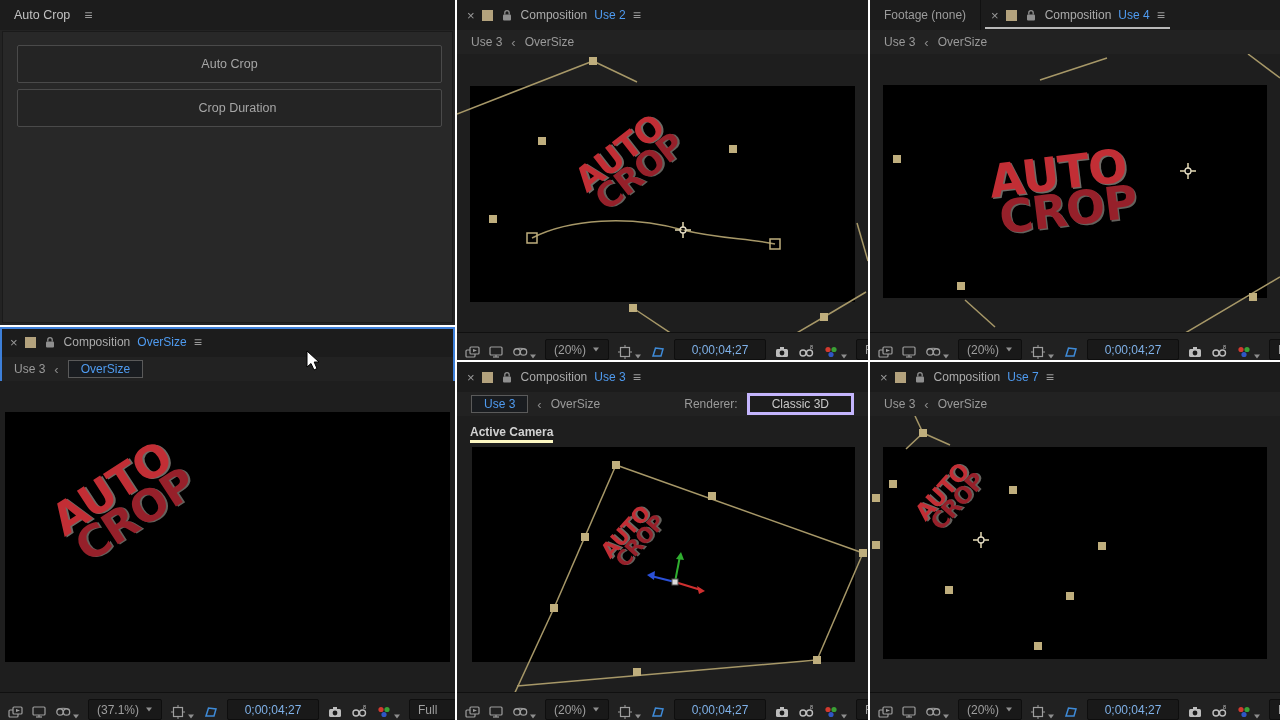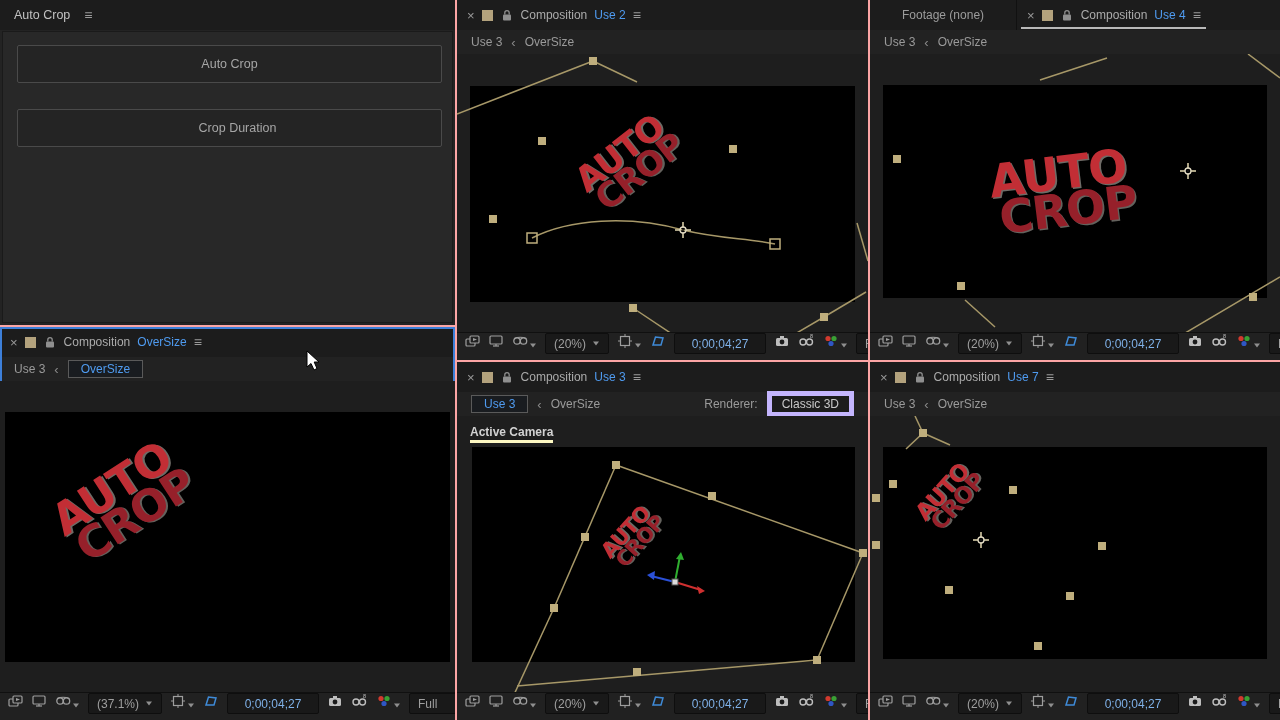--- a/index.html
+++ b/index.html
@@ -1,16 +1,16 @@
 <!DOCTYPE html>
 <html><head>
 <meta charset="utf-8">
 <style>
   html,body{margin:0;padding:0;background:#0a0a0a;}
-  #stage{position:relative;width:1280px;height:720px;background:#fca5a5;overflow:hidden;
+  #stage{position:relative;width:1280px;height:720px;background:#ffffff;overflow:hidden;
          font-family:"Liberation Sans",sans-serif;font-size:12px;color:#a8a8a8;
          -webkit-font-smoothing:antialiased;}
   .panel{position:absolute;background:#232323;overflow:hidden;}
   
   #p-autocrop{left:0;top:0;width:455px;height:325px;}
   #p-oversize{left:0;top:327px;width:455px;height:393px;outline:2px solid #3d7fd9;outline-offset:-2px;}
   #p-use4{left:457px;top:0;width:411px;height:360px;}
   #p-use3{left:457px;top:362px;width:411px;height:358px;}
   #p-use2{left:870px;top:0;width:410px;height:360px;}
   #p-use1{left:870px;top:362px;width:410px;height:358px;}
@@ -20,37 +20,37 @@
   .ac-body{position:absolute;left:2px;top:31px;right:2px;bottom:2px;background:#282828;border:1px solid #1a1a1a;}
   .ac-btn{position:absolute;left:14px;right:10px;height:36px;background:#242424;border:1px solid #4a4a4a;border-radius:2px;
           display:flex;align-items:center;justify-content:center;color:#a6a6a6;font-size:12.5px;}
   
   .tabbar{height:30px;background:#1c1c1c;display:flex;align-items:stretch;color:#ababab;}
   .tab{display:flex;align-items:center;gap:7px;padding:0 10px;position:relative;}
   .tab.active-underline::after{content:"";position:absolute;left:4px;right:4px;bottom:1px;height:2px;background:#b9b9b9;}
   .tab .x{color:#9a9a9a;font-size:13px;}
   .swatch{width:11px;height:11px;background:#b3a27d;display:inline-block;}
   .tname{color:#4f9bf0;}
-  .inactive-tab{display:flex;align-items:center;padding:0 32px;color:#9c9c9c;border-right:1px solid #111;}
+  .inactive-tab{display:flex;align-items:center;padding:0 14px;color:#9c9c9c;border-right:1px solid #111;}
   .navrow{height:24px;display:flex;align-items:center;gap:9px;padding:0 14px;background:#222222;border-bottom:1px solid #161616;color:#9a9a9a;}
   .chev{color:#8a8a8a;font-size:13px;}
   .navbox{border:1px solid #5a5a5a;background:#191c20;padding:1px 12px;color:#4f9bf0;}
   .nav-spacer{flex:1;}
-  .renderer-box{border:5px solid #c4b5fd;background:#1c1c1c;color:#c8c8c8;padding:1px 10px;}
+  .renderer-box{border:3px solid #c4b5fd;background:#1c1c1c;color:#c8c8c8;padding:1px 22px;}
   .viewer{position:absolute;left:0;right:0;top:54px;bottom:27px;background:#1e1e1e;}
   .comp{position:absolute;background:#000;}
   .ovl{position:absolute;left:0;top:0;width:100%;height:100%;}
   .viewname{position:absolute;left:13px;top:9px;color:#d2d2d2;font-weight:bold;border-bottom:3px solid #fef9c3;padding-bottom:1px;z-index:5;}
   
   .logo{position:absolute;z-index:2;text-align:center;font-family:"DejaVu Sans",sans-serif;font-weight:900;line-height:.8;letter-spacing:-1px;}
   .logo .l1{color:#c22e35;text-shadow:1.5px 1.5px 0 rgba(200,195,185,.55),3px 3px 4px rgba(0,0,0,.7);}
   .logo .l2{color:#96202a;text-shadow:1.5px 1.5px 0 rgba(200,195,185,.5),3px 3px 4px rgba(0,0,0,.7);margin-left:.25em;}
   
   .footer{position:absolute;left:0;right:0;bottom:0;height:27px;background:#212121;border-top:1px solid #101010;
-          display:flex;align-items:flex-start;gap:8px;padding:0 7px;color:#9f9f9f;}
+          display:flex;align-items:flex-end;gap:8px;padding:0 7px;color:#9f9f9f;}
   .fbox{background:#191919;border:1px solid #0e0e0e;height:19px;display:flex;align-items:center;gap:6px;padding:0 8px;border-radius:2px;}
   .fbox.time{color:#7fb1e8;min-width:74px;justify-content:center;}
   .fbox .caret{margin-left:auto;}
   .zoombox{width:72px;}
   .fullbox{flex:0 0 96px;}
   .ic{flex:0 0 auto;display:block;}
   .iconpair{display:flex;align-items:flex-end;gap:1px;}
   #cursor{position:absolute;left:306px;top:350px;z-index:50;}
 </style>
 </head>
@@ -122,21 +122,21 @@
 
 <div id="stage">
 
   <div class="panel" id="p-autocrop">
     <div class="titlebar">
       <span>Auto Crop</span>
       <span class="burger">≡</span>
     </div>
     <div class="ac-body">
       <div class="ac-btn" style="top:13px;">Auto Crop</div>
-      <div class="ac-btn" style="top:77px;padding-left:16px;">Crop Duration</div>
+      <div class="ac-btn" style="top:57px;padding-left:16px;">Crop Duration</div>
     </div>
   </div>
 
   <div class="panel" id="p-oversize">
     <div class="tabbar">
       <div class="tab">
         <span class="x">×</span>
         <span class="swatch"></span>
         <svg class="ic" width="14" height="15">
             <use href="#i-lock"></use>

